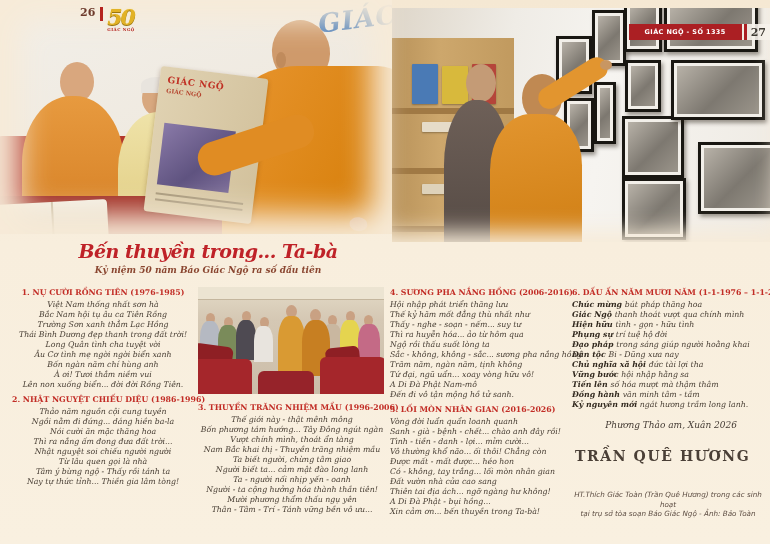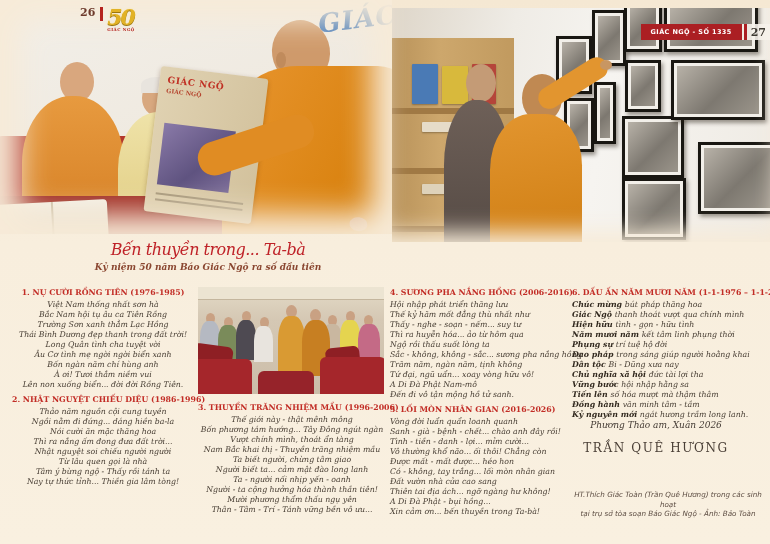--- a/index.html
+++ b/index.html
@@ -68,29 +68,29 @@
   .omonk-body{left:98px;top:106px;width:92px;height:128px;background:linear-gradient(170deg,#e2952f,#d07f14);
               border-radius:44% 40% 0 0;z-index:7}
   .omonk-head{left:130px;top:66px;width:40px;height:48px;background:#c08952;border-radius:50%;z-index:7}
   .omonk-arm{left:142px;top:64px;width:78px;height:22px;background:#e2952f;border-radius:12px;
              transform:rotate(-32deg);z-index:8}
   .omonk-hand{left:208px;top:52px;width:12px;height:10px;background:#c89662;border-radius:50%;z-index:8}
 
   
   .badge{right:0;top:24px;z-index:12;display:flex;align-items:stretch;height:16px}
   .badge .red{background:#ab1f23;color:#fff;font-family:"DejaVu Sans",sans-serif;
-              font-size:6.5px;font-weight:bold;letter-spacing:.4px;display:flex;align-items:center;padding:0 10px}
+              font-size:6.5px;font-weight:bold;letter-spacing:.4px;display:flex;align-items:center;padding:0 16px}
   .badge .gap{width:2px;background:#f1ece2}
   .badge .bar{width:3px;background:#ab1f23}
   .badge .num{background:rgba(246,242,235,.9);color:#3e3a33;font-size:11px;font-weight:bold;
               display:flex;align-items:center;padding:0 4px}
 
   
   .title-wrap{left:78px;top:240px;width:260px;text-align:center;z-index:3}
-  .title-main{font-size:16px;font-weight:normal;font-style:italic;color:#bf2228;letter-spacing:-.5px;white-space:nowrap}
+  .title-main{font-size:19px;font-weight:bold;font-style:italic;color:#bf2228;letter-spacing:-.5px;white-space:nowrap}
   .title-sub{font-size:9px;font-weight:bold;font-style:italic;color:#8a4630;margin-top:3px;white-space:nowrap}
 
   
   .col{position:absolute;top:288px}
   #col1{left:12px;width:182px}
   #col2{left:198px;width:188px;top:287px}
   #col3{left:390px;width:178px}
   #col4{left:572px;width:194px}
   .section{margin-bottom:5px}
   .section.ac{text-align:center}
@@ -104,23 +104,23 @@
   
   #group-photo{position:relative;width:186px;height:107px;overflow:hidden;margin-bottom:9px;
                background:linear-gradient(180deg,#e3dac6 0%,#d5c8b4 30%,#cbbda9 100%)}
   #group-photo .ceil{position:absolute;left:0;top:0;width:100%;height:12px;background:#ece4d2;border-bottom:1px solid #c4b69e}
   .person{position:absolute;border-radius:40% 40% 0 0}
   .head{position:absolute;background:#c9a183;border-radius:50%}
   .chair{position:absolute;background:#a5262b;border-radius:6px 6px 0 0}
   .chair.dk{background:#8e1f24}
 
   
-  .attr{left:575px;top:420px;width:162px;text-align:center}
+  .attr{left:575px;top:420px;width:162px;text-align:right}
   .attr-place{font-size:9px;font-style:italic;color:#433a33;white-space:nowrap}
-  .attr-name{font-size:12px;font-weight:normal;letter-spacing:1.6px;color:#4a3f36;margin-top:11px;white-space:nowrap}
+  .attr-name{font-size:14px;font-weight:bold;letter-spacing:1.6px;color:#4a3f36;margin-top:18px;white-space:nowrap}
   .caption{left:568px;top:490px;width:200px;text-align:center;font-style:italic;
            font-size:7.2px;line-height:9.5px;color:#5c4c42;font-family:"DejaVu Sans",sans-serif}
 </style>
 </head>
 <body>
 
 <div class="page">
 
   <div id="photo-left" class="abs">
     <div class="abs poster-giac">GIÁC</div>
@@ -328,21 +328,20 @@
         <div class="pl">A Di Đà Phật - bụi hồng...</div>
         <div class="pl">Xin cảm ơn... bến thuyền trong Ta-bà!</div>
       </div>
     </div>
   <div id="col4" class="col">
       <div class="section al">
         <div class="sec-h">6. DẤU ẤN NĂM MƯƠI NĂM (1-1-1976 – 1-1-2026)</div>
         <div class="pl"><b>Chúc mừng </b>bút pháp thăng hoa</div>
         <div class="pl"><b>Giác Ngộ </b>thanh thoát vượt qua chính mình</div>
         <div class="pl"><b>Hiện hữu </b>tình - gọn - hữu tình</div>
-        <div class="pl"><b>Năm mươi năm </b>kết tâm linh phụng thời</div>
         <div class="pl"><b>Phụng sự </b>trí tuệ hộ đời</div>
         <div class="pl"><b>Đạo pháp </b>trong sáng giúp người hoằng khai</div>
         <div class="pl"><b>Dân tộc </b>Bi - Dũng xưa nay</div>
         <div class="pl"><b>Chủ nghĩa xã hội </b>đức tài lợi tha</div>
         <div class="pl"><b>Vững bước </b>hội nhập hằng sa</div>
         <div class="pl"><b>Tiến lên </b>số hóa mượt mà thậm thâm</div>
         <div class="pl"><b>Đồng hành </b>văn minh tâm - tầm</div>
         <div class="pl"><b>Kỷ nguyên mới </b>ngát hương trầm long lanh.</div>
       </div>
     </div>

